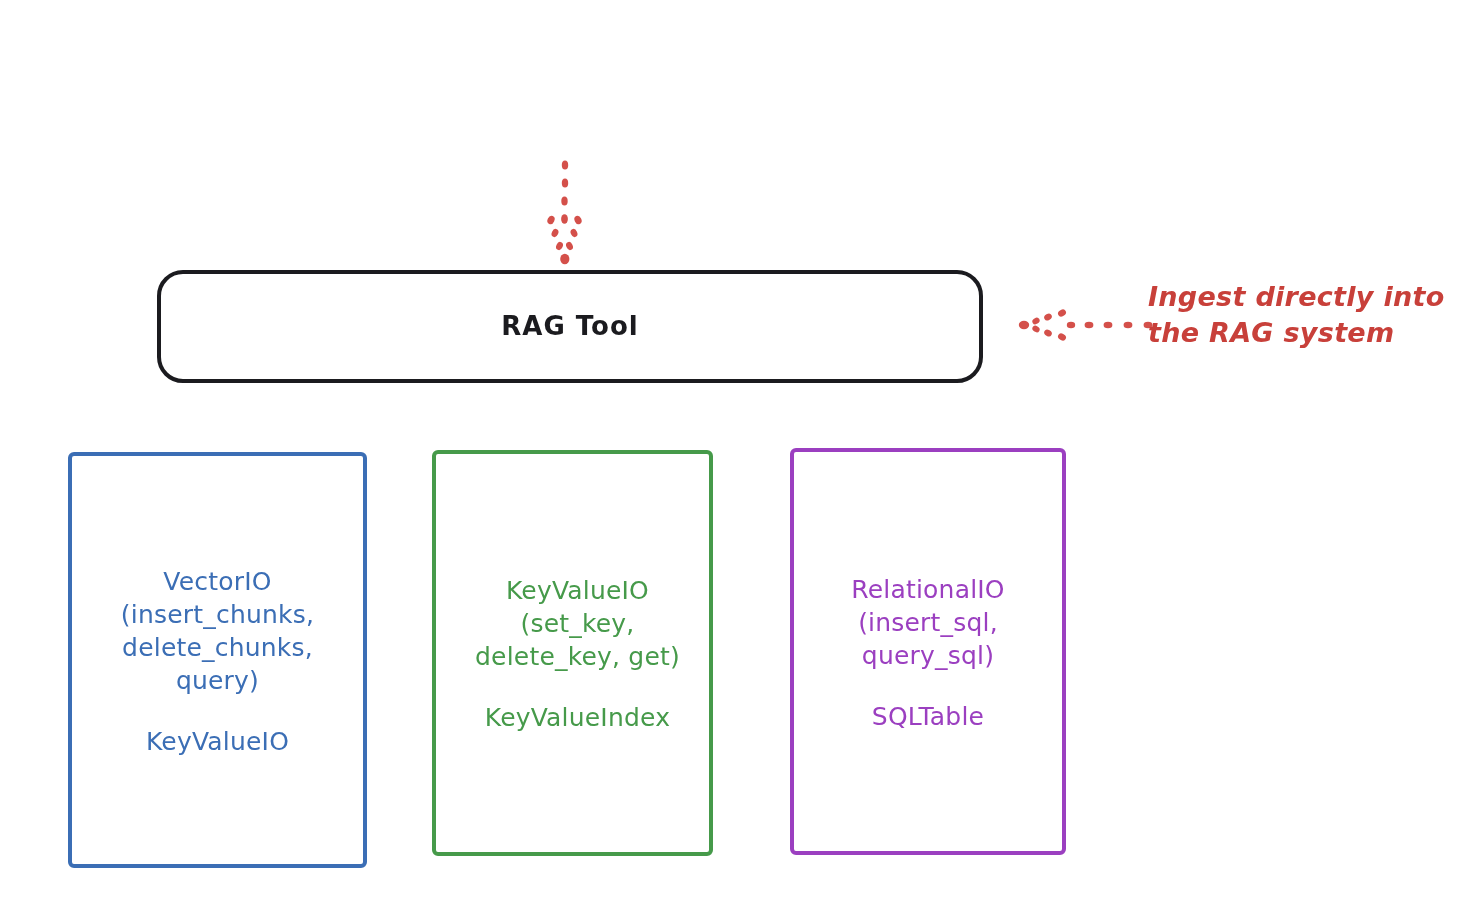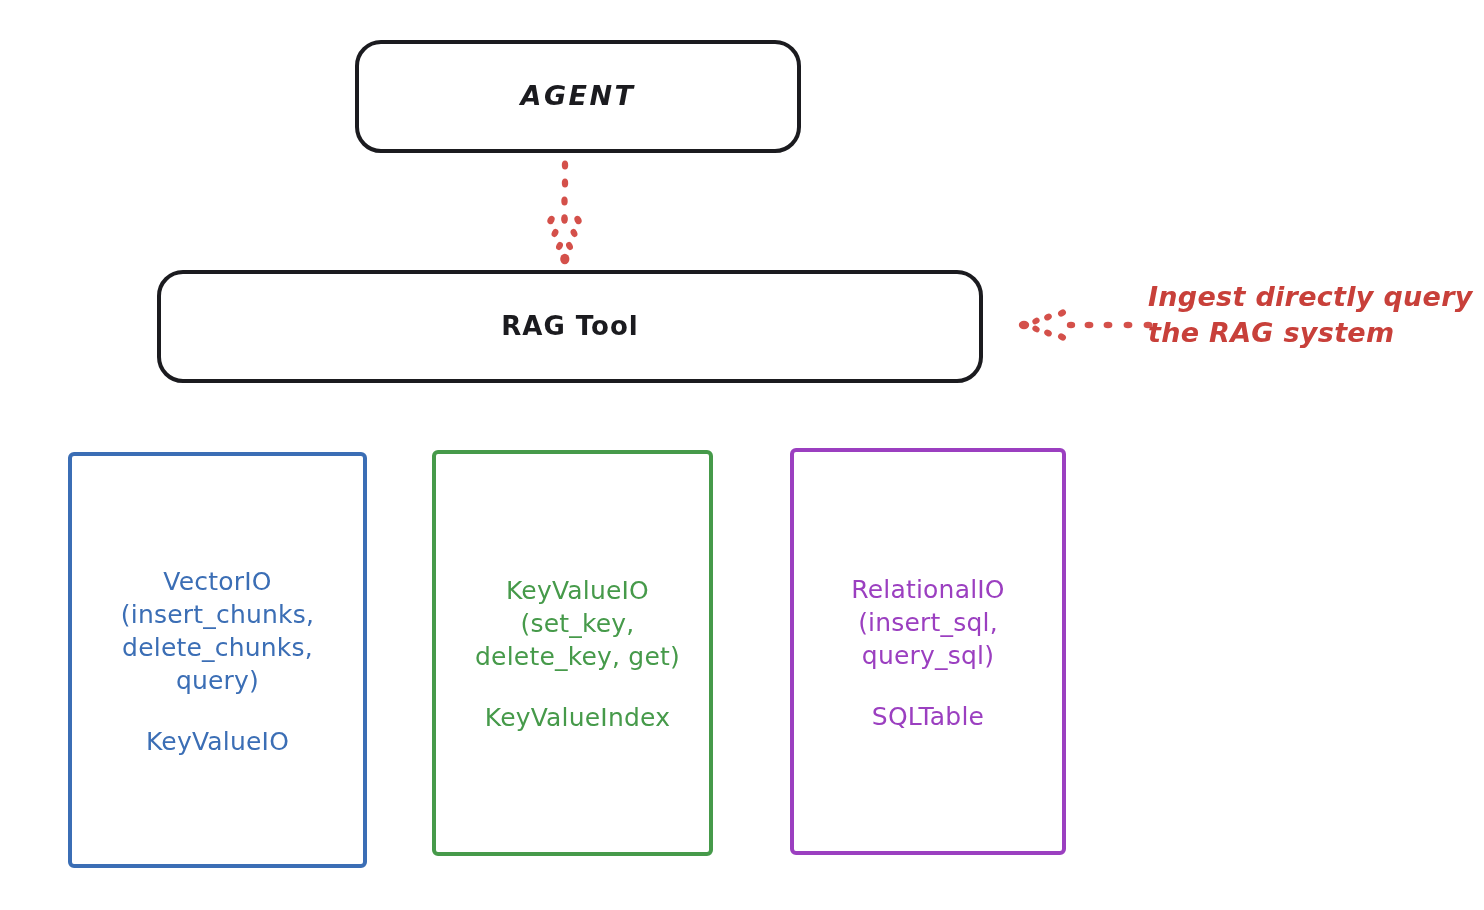--- a/index.html
+++ b/index.html
@@ -160,23 +160,20 @@
     line-height: 1.34;
     letter-spacing: 0.3px;
     white-space: pre-line;
   }
 </style>
 </head>
 <body>
 
 <div class="canvas">
 
-  <div class="node" id="node-agent">
-    <div class="node-label">AGENT</div>
-  </div>
 
   <svg class="arrow-svg" id="arrow-agent-to-ragtool" viewBox="0 0 90 112">
     <g fill="#d4504a">
 
       <ellipse cx="45" cy="5" rx="3.2" ry="4.6"></ellipse>
       <ellipse cx="45" cy="23" rx="3.2" ry="4.6"></ellipse>
       <ellipse cx="44.5" cy="41" rx="3.2" ry="4.6"></ellipse>
       <ellipse cx="44.5" cy="59" rx="3.4" ry="4.8"></ellipse>
 
       <ellipse cx="31" cy="60" rx="3.4" ry="4.4" transform="rotate(25 31 60)"></ellipse>
@@ -209,21 +206,21 @@
       <ellipse cx="18" cy="25" rx="3.8" ry="3.0" transform="rotate(-30 18 25)"></ellipse>
 
       <ellipse cx="44" cy="41" rx="4.2" ry="3.2" transform="rotate(30 44 41)"></ellipse>
       <ellipse cx="30" cy="37" rx="4.0" ry="3.1" transform="rotate(30 30 37)"></ellipse>
       <ellipse cx="18" cy="33" rx="3.8" ry="3.0" transform="rotate(30 18 33)"></ellipse>
 
       <ellipse cx="6" cy="29" rx="5.2" ry="4.2"></ellipse>
     </g>
   </svg>
 
-  <div id="annotation-ingest">Ingest directly query
+  <div id="annotation-ingest">Ingest directly into
 the RAG system</div>
 
   <div class="provider" id="node-vectorio">
     <div class="api-text">VectorIO
 (insert_chunks,
 delete_chunks,
 query)</div>
     <div class="index-text">KeyValueIO</div>
   </div>
 

